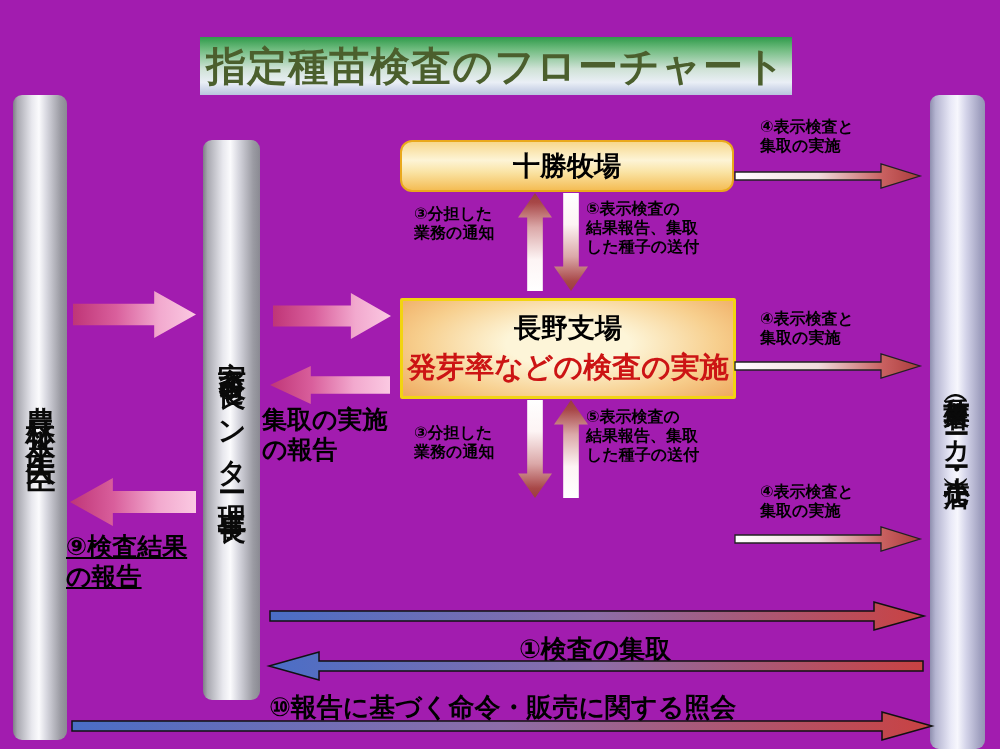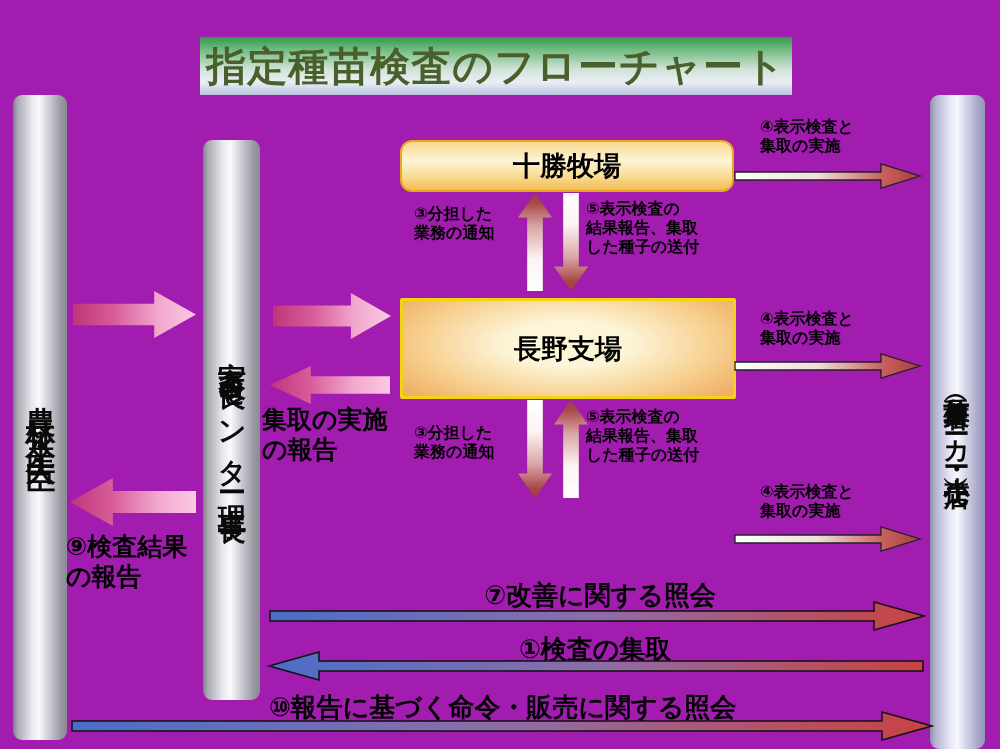--- a/index.html
+++ b/index.html
@@ -49,21 +49,21 @@
   .lbl-f1{left:68px;top:228px;}
   .lbl-f2{left:267px;top:240px;}
   .lbl-f3a{left:414px;top:205px;}
   .lbl-f3b{left:414px;top:424px;}
   .lbl-f5a{left:586px;top:200px;}
   .lbl-f5b{left:586px;top:408px;}
   .lbl-f4a{left:760px;top:118px;}
   .lbl-f4b{left:760px;top:310px;}
   .lbl-f4c{left:760px;top:483px;}
   .lbl-f6{left:262px;top:405px;}
-  .lbl-f9{left:66px;top:532px;}
+  .lbl-f9{left:66px;top:532px;text-decoration:underline;}
   .lbl-f7{left:270px;top:580px;width:660px;}
   .lbl-f8{left:265px;top:634px;width:660px;}
   .lbl-f10{left:70px;top:692px;width:865px;}
   
   .parrow{position:absolute;background:linear-gradient(90deg,#bf3577 0%,#d95f9c 35%,#f2a9ce 70%,#fbc9e2 100%);}
   .parrow.right{clip-path:polygon(0 27%,66% 27%,66% 0,100% 50%,66% 100%,66% 73%,0 73%);}
   .parrow.left{clip-path:polygon(100% 27%,34% 27%,34% 0,0 50%,34% 100%,34% 73%,100% 73%);}
   .ar-f1{left:73px;top:291px;width:123px;height:47px;}
   .ar-f2{left:273px;top:293px;width:118px;height:46px;}
   .ar-f6{left:270px;top:366px;width:120px;height:38px;}
@@ -122,20 +122,21 @@
   </div>
   <div class="bar lavender bar-dealers">
     <div class="vlabel">種苗業者（メーカー・小売店）</div>
   </div>
 
   <div class="node gold node-tokachi">
     <span>十勝牧場</span>
   </div>
   <div class="node node-nagano">
     <span class="t1">長野支場</span>
+    <span class="t2">発芽率などの検査の実施</span>
   </div>
 
   <div class="parrow right ar-f1"></div>
   <div class="parrow right ar-f2"></div>
 
   <div class="lbl small lbl-f3a">③分担した
 業務の通知</div>
   <div class="varrow up ar-f3a"></div>
   <div class="varrow down ar-f5a"></div>
   <div class="lbl small lbl-f5a">⑤表示検査の
@@ -166,21 +167,20 @@
     <path d="M2,11 H148 V3 L187,15 L148,27 V19 H2 Z" fill="url(#gradWR)" stroke="#222" stroke-width="1.3"></path>
   </svg>
 
   <div class="parrow left ar-f6"></div>
   <div class="lbl lbl-f6">集取の実施
 の報告</div>
   <div class="parrow left ar-f9"></div>
   <div class="lbl lbl-f9">⑨検査結果
 の報告</div>
 
-  <div class="lbl center lbl-f7">⑦改善に関する照会</div>
   <svg class="sarrow a7" width="660" height="32">
     <path d="M2,11 H606 V2 L656,16 L606,30 V21 H2 Z" fill="url(#gradBR)" stroke="#111" stroke-width="1.5"></path>
   </svg>
   <div class="lbl center lbl-f8">①検査の集取</div>
   <svg class="sarrow a8" width="662" height="32">
     <path d="M660,11 H56 V2 L6,16 L56,30 V21 H660 Z" fill="url(#gradBR)" stroke="#111" stroke-width="1.5"></path>
   </svg>
   <div class="lbl center lbl-f10">⑩報告に基づく命令・販売に関する照会</div>
   <svg class="sarrow a10" width="866" height="32">
     <path d="M2,11 H812 V2 L862,16 L812,30 V21 H2 Z" fill="url(#gradBR)" stroke="#111" stroke-width="1.5"></path>

